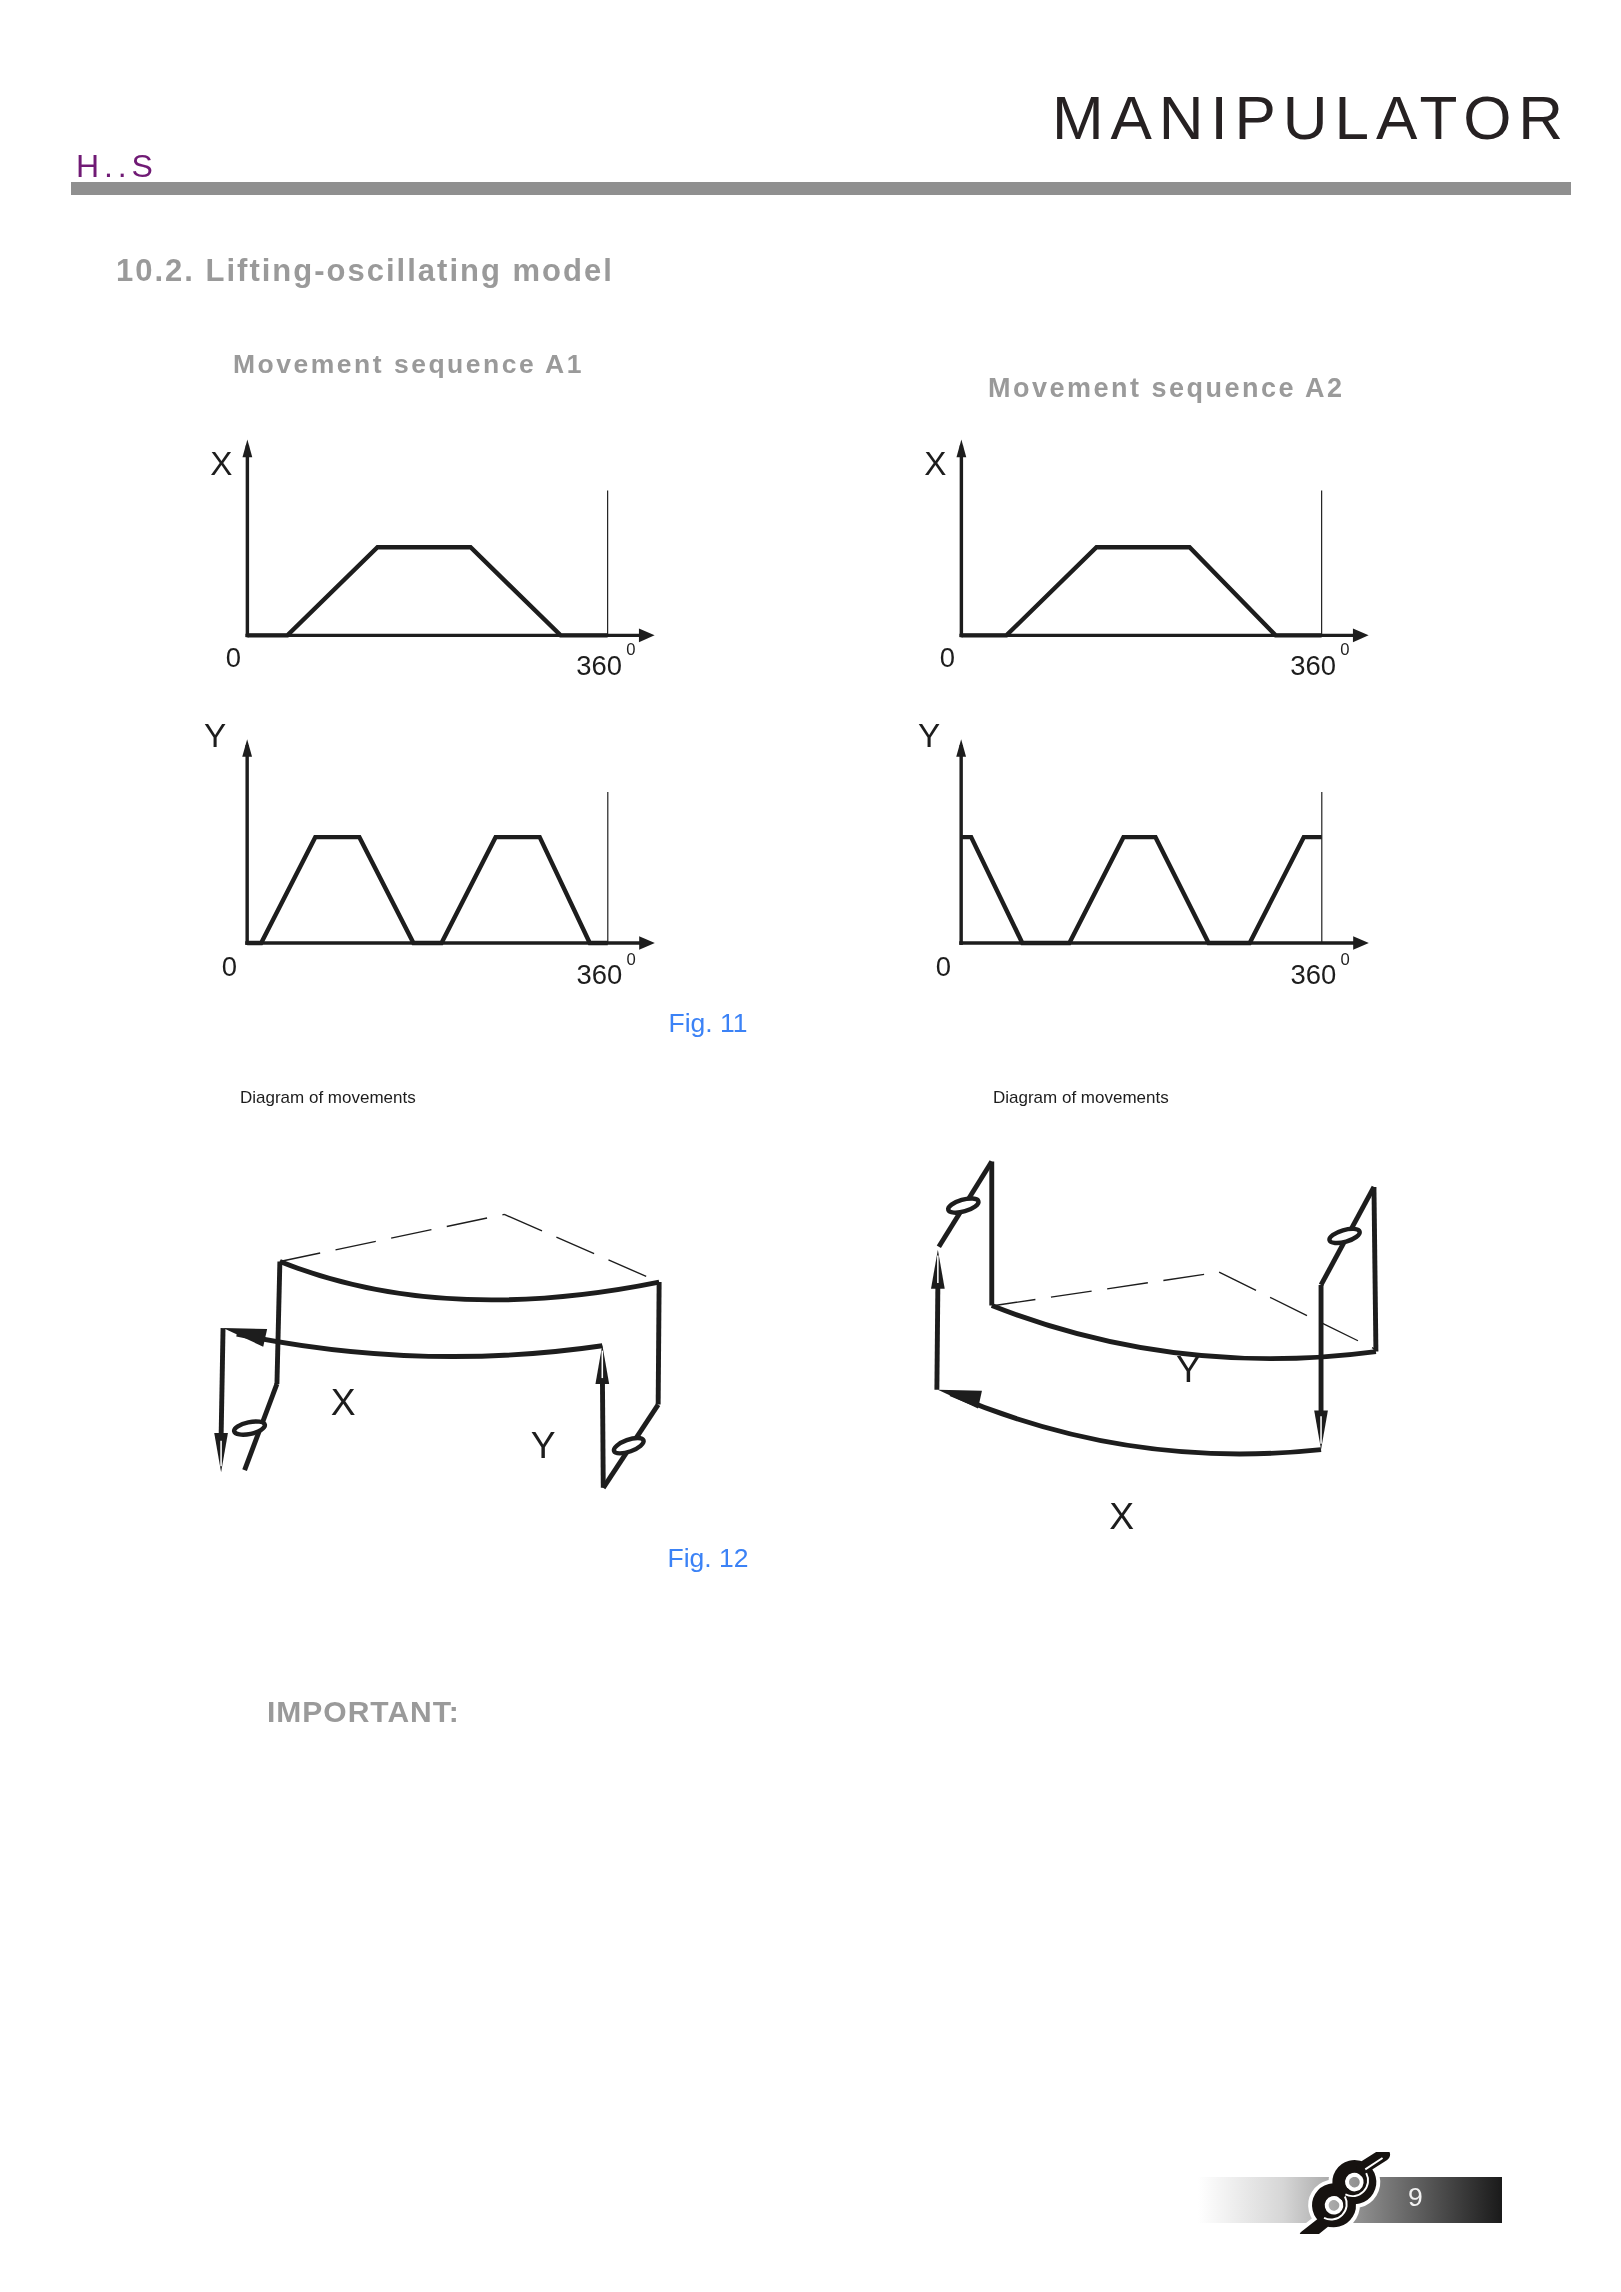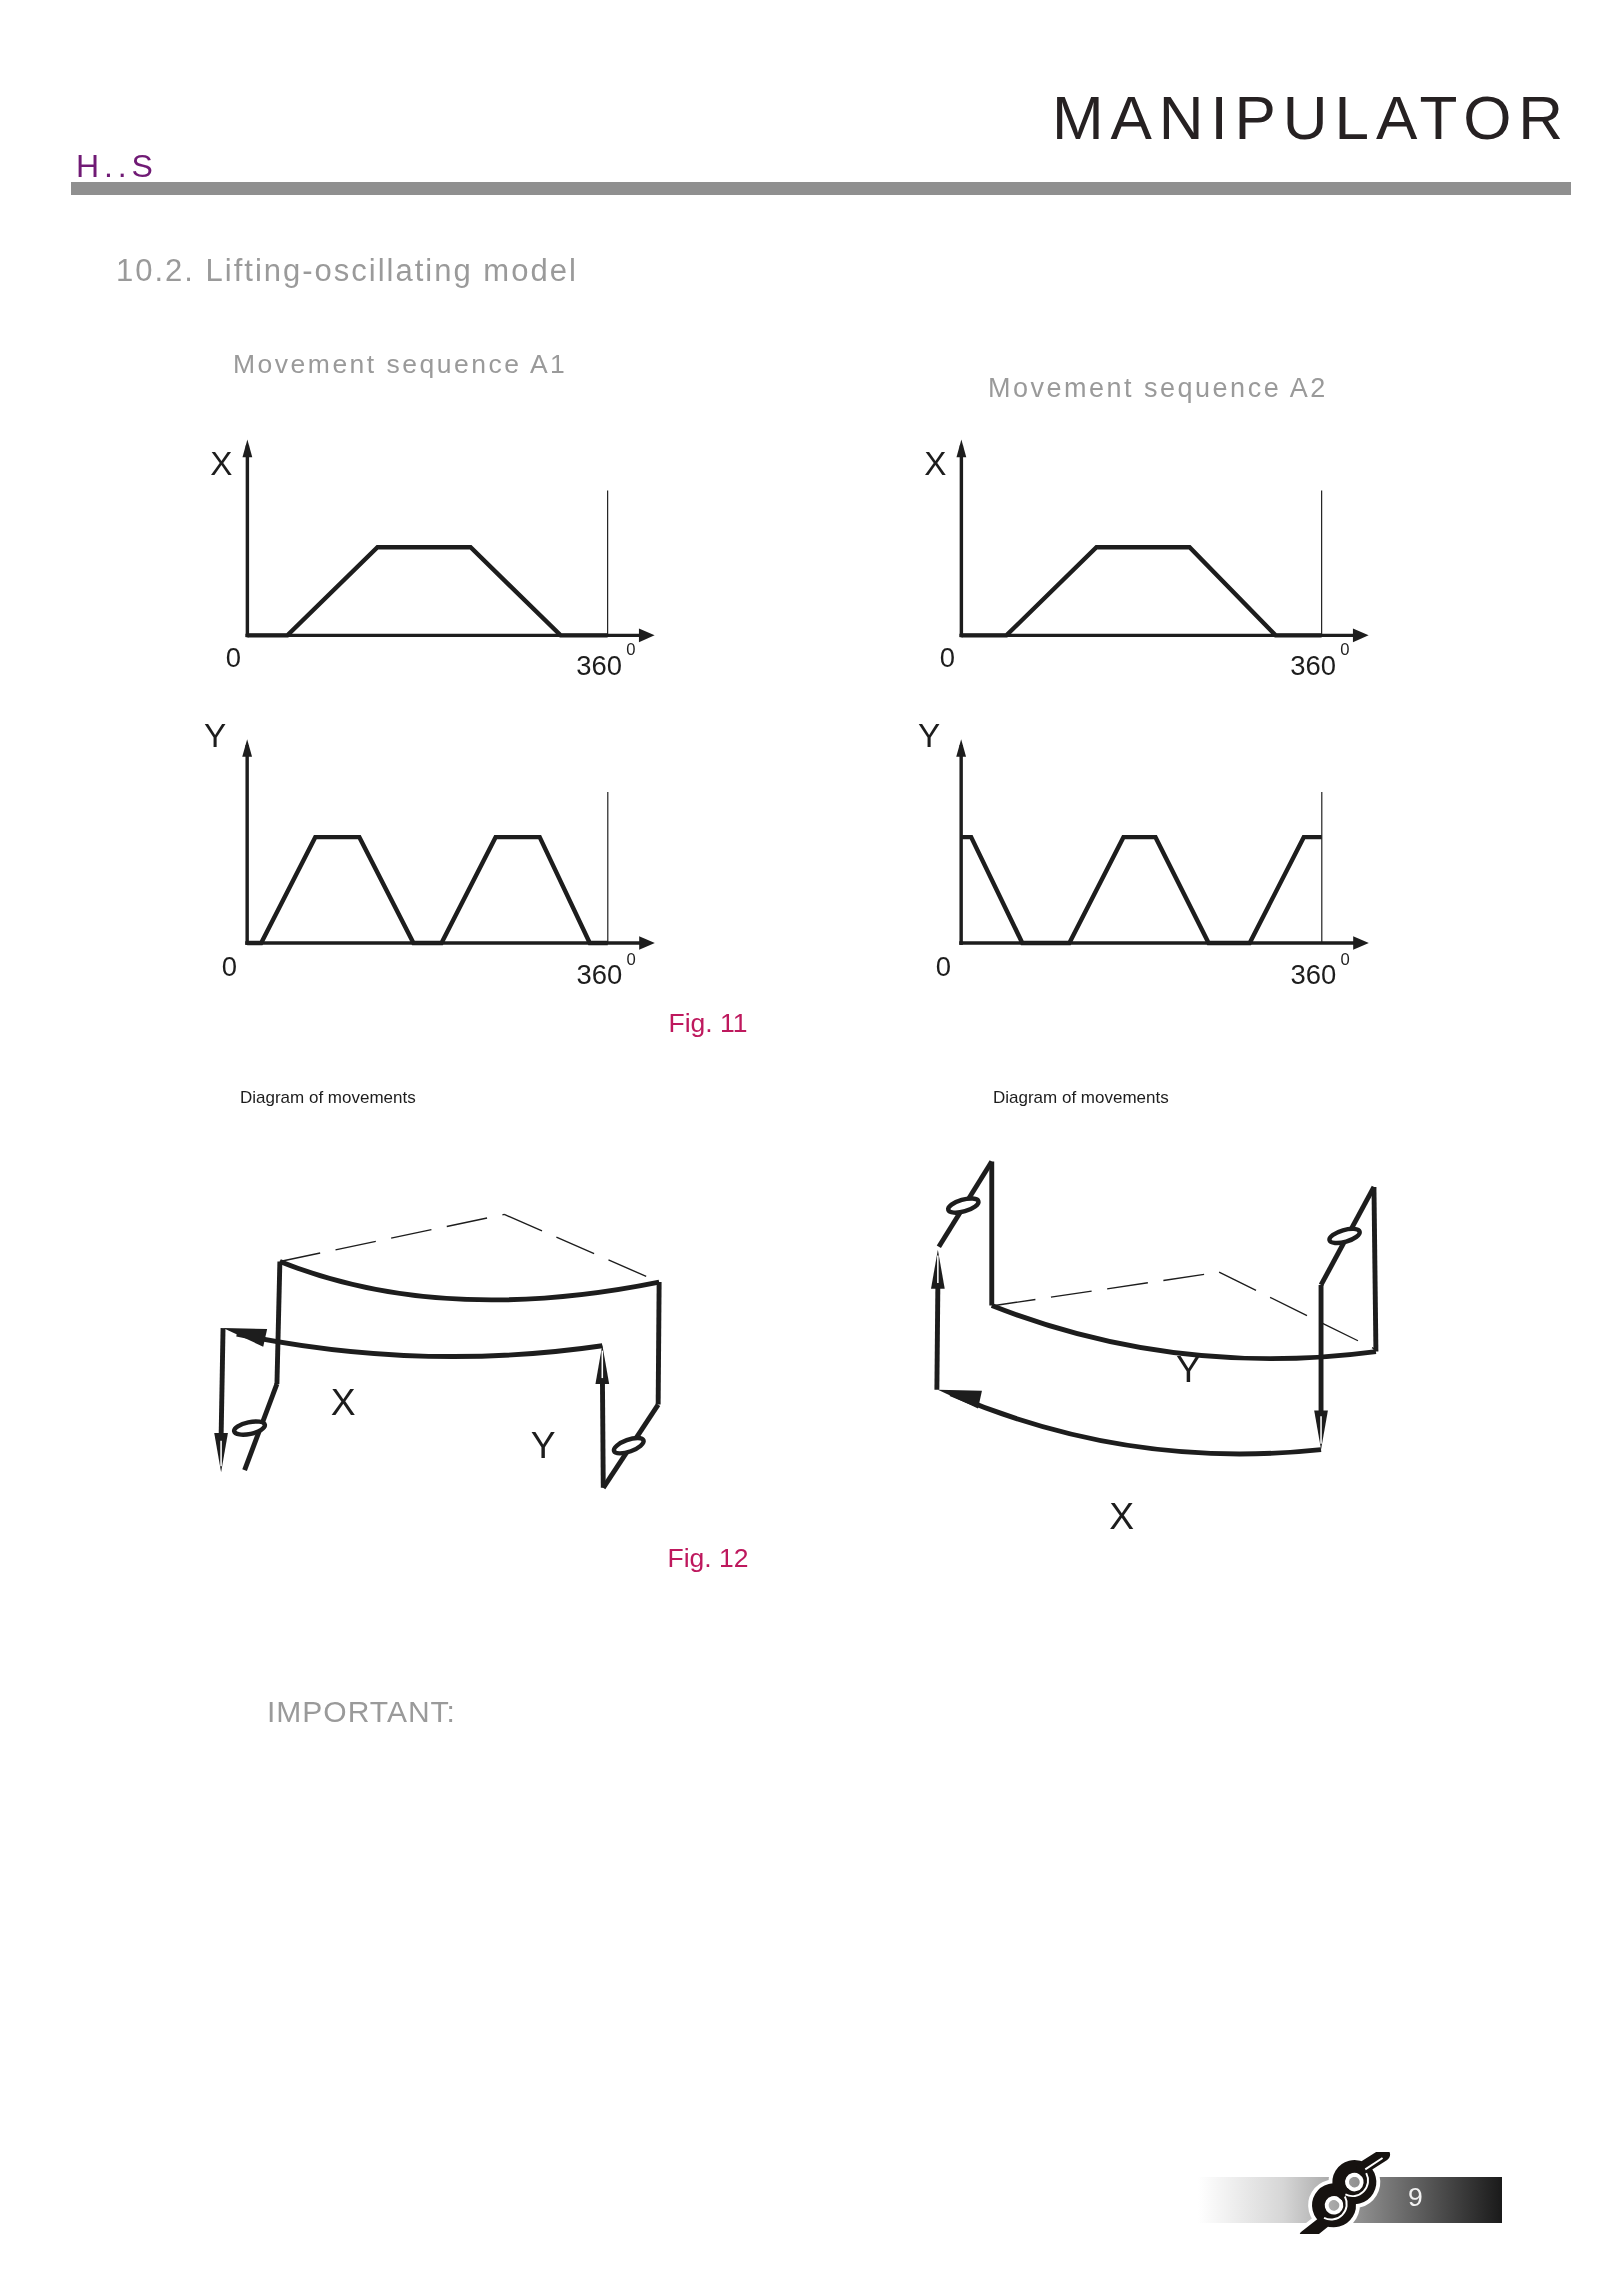--- a/index.html
+++ b/index.html
@@ -7,25 +7,25 @@
     position:relative; width:1621px; height:2293px; background:#ffffff;
     font-family:"Liberation Sans","DejaVu Sans",sans-serif; color:#1d1d1d;
     overflow:hidden; margin:0 auto;
   }
   .abs{position:absolute;}
   
   .hdr-left{left:76px; top:148px; font-size:32px; letter-spacing:4.9px; color:#701a75;}
   .hdr-right{right:51px; top:82px; font-size:62px; letter-spacing:6.9px; color:#262122; font-weight:400;}
   .hdr-bar{left:71px; top:182px; width:1500px; height:12.7px; background:#8f8f8f;}
   
-  .g-head{color:#9a9a9a; font-weight:normal;}
+  .g-head{color:#9a9a9a; font-weight:bold;}
   .sec-title{left:116px; top:253px; font-size:31px; letter-spacing:2px;}
   .mov-a1{left:233px; top:349px; font-size:26.5px; letter-spacing:2.5px;}
   .mov-a2{left:988px; top:332px; font-size:27px; letter-spacing:2.5px;margin-top:41px;}
-  .caption{left:0; width:1416px; text-align:center; font-size:26.5px; color:#be185d;}
+  .caption{left:0; width:1416px; text-align:center; font-size:26.5px; color:#3b82f6;}
   .fig11{top:1008px;} .fig12{top:1543px;}
   .diag-cap{font-size:17px; color:#1d1d1d;}
   .dc-left{left:240px; top:1088px;} .dc-right{left:993px; top:1088px;}
   
   .imp-label{left:228px; top:1695px; font-size:30px; letter-spacing:1px;margin-left:39px;}
   .imp-text{left:542px; top:1692px; width:972px; font-size:25px; line-height:45px; color:#171717;}
   .imp-line1{text-align:justify; text-align-last:justify;}
   
   .foot-bar{left:1198px; top:2177px; width:304px; height:46px;
     background:linear-gradient(90deg,#ffffff 0%,#d6d6d6 28%,#8a8a8a 55%,#1a1a1a 100%);}

